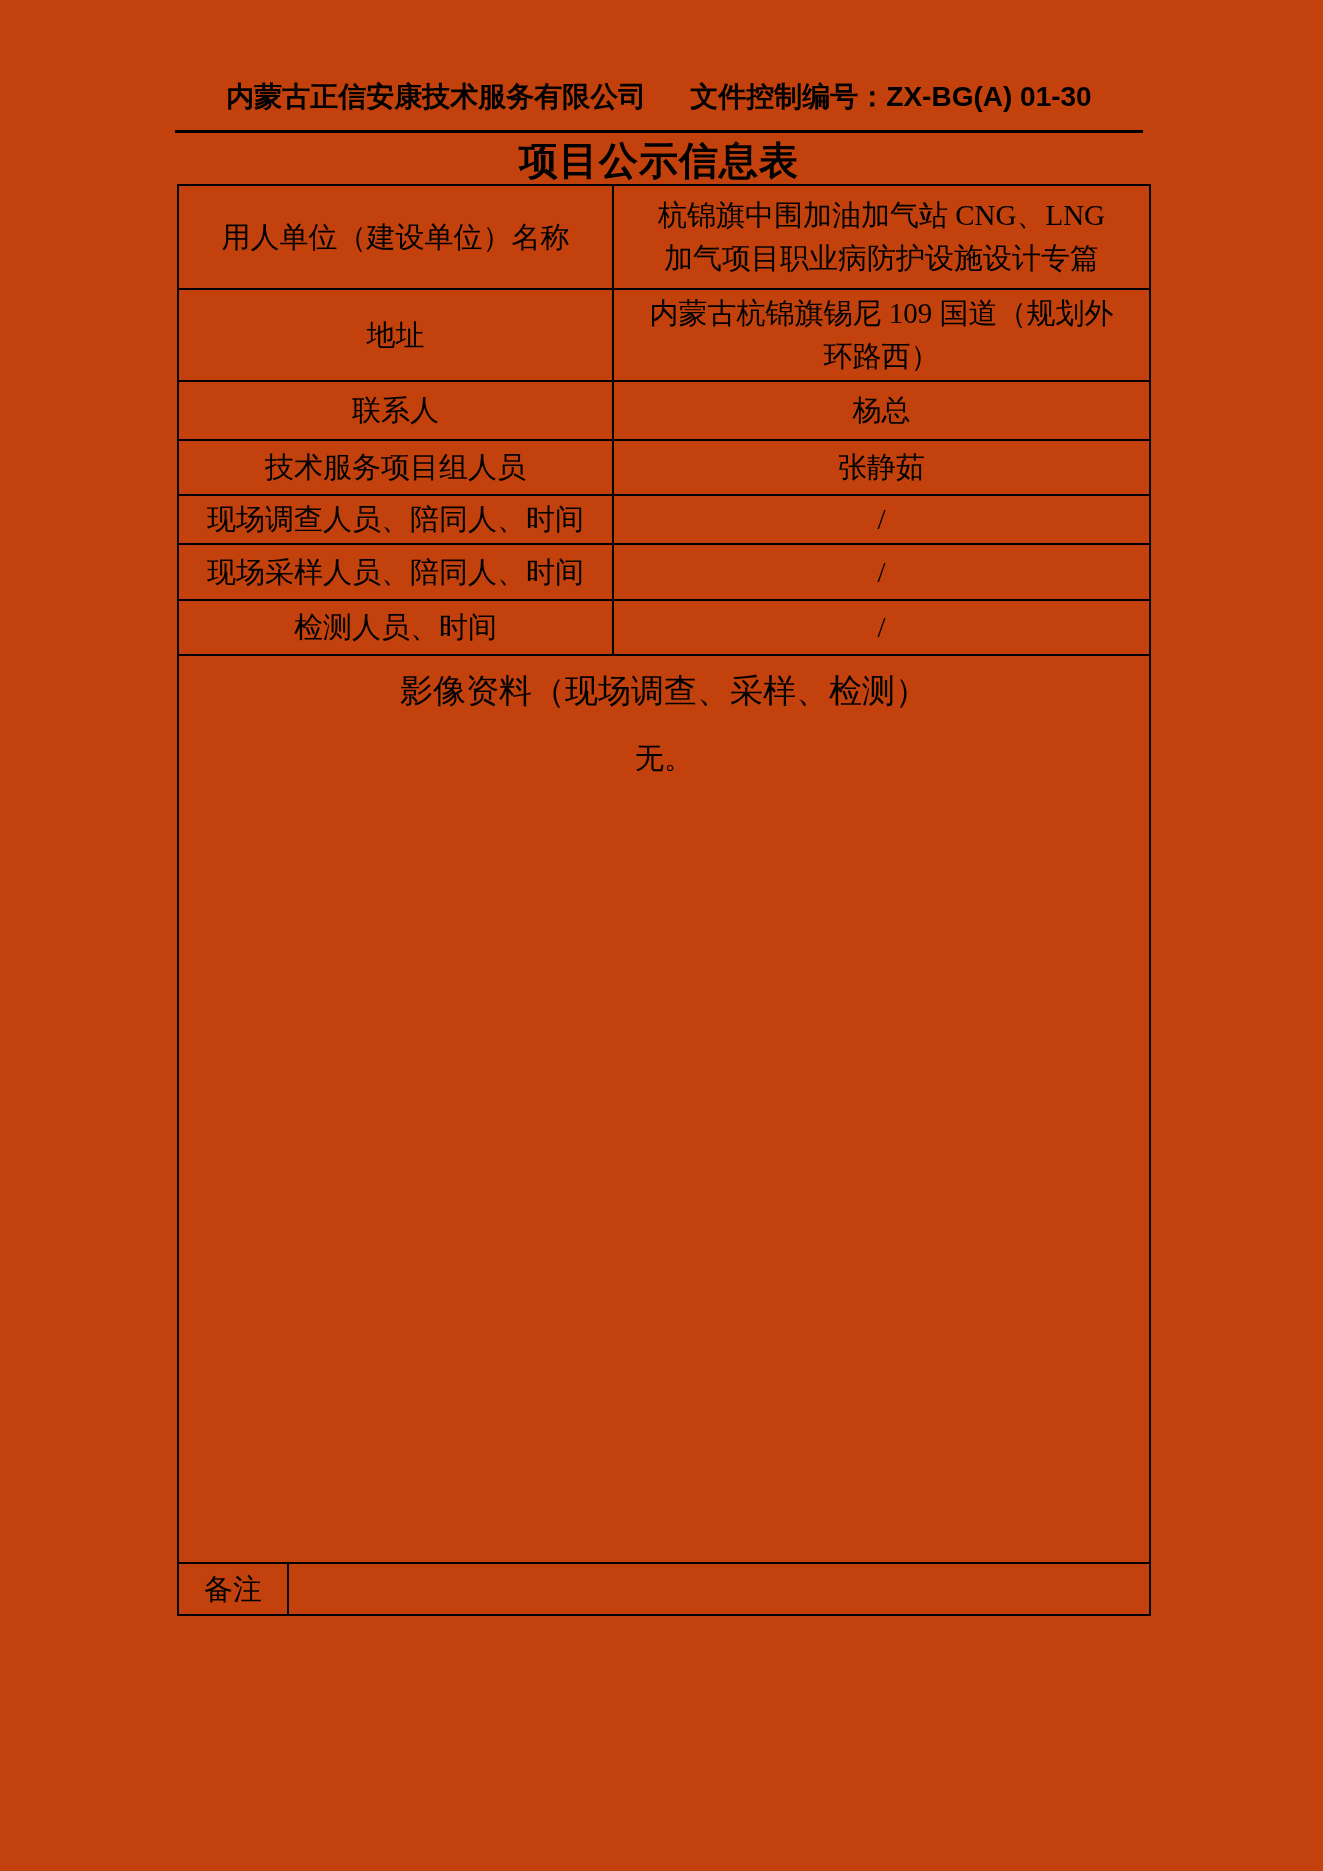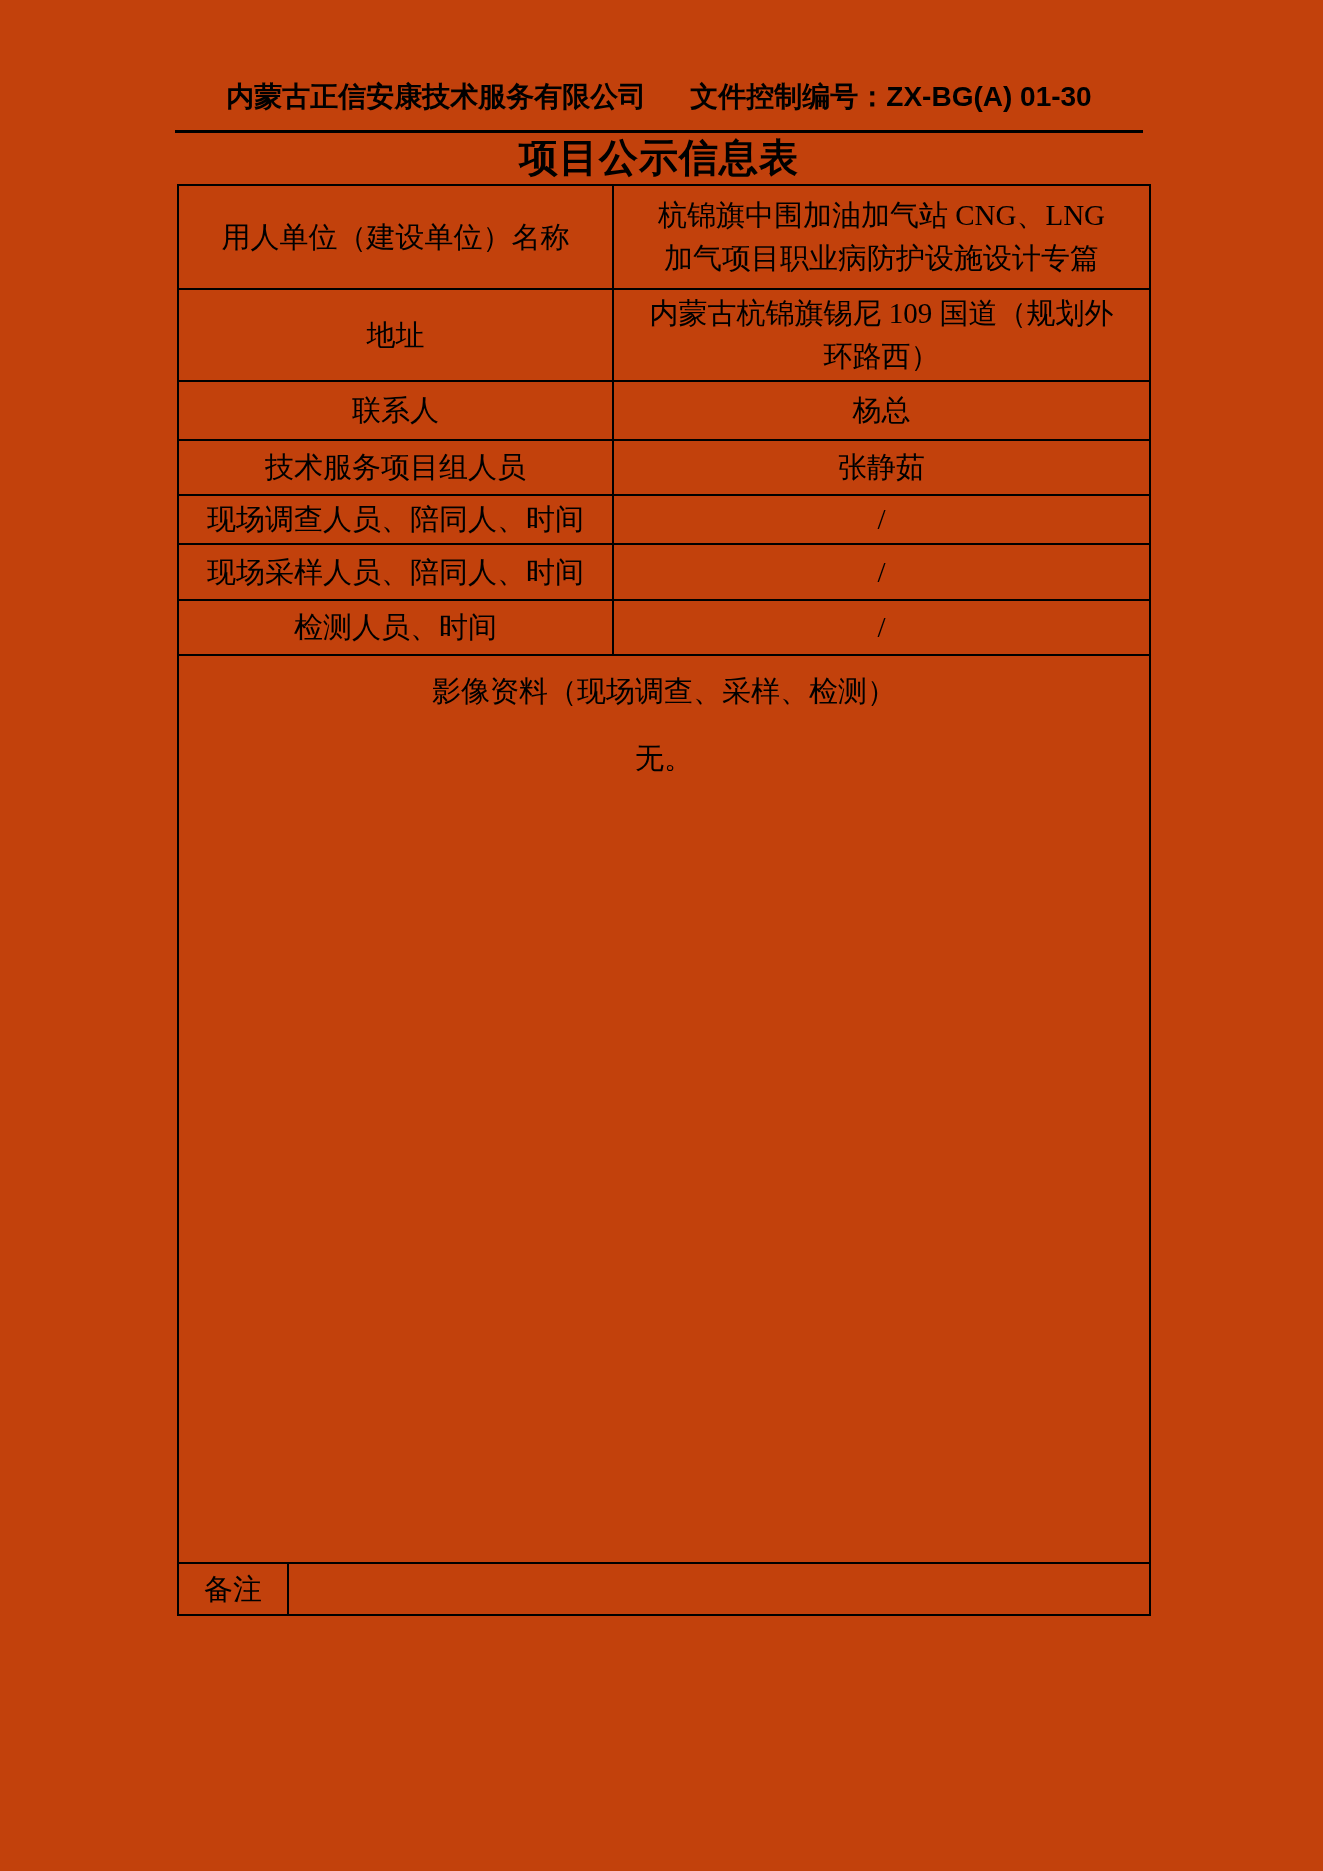--- a/index.html
+++ b/index.html
@@ -35,21 +35,21 @@
     height: 3px;
     background: #000;
   }
   
   .doc-title {
     position: absolute;
     left: 175px;
     top: 138px;
     width: 968px;
     text-align: center;
-    font-family: Liberation Mono, monospace;
+    font-family: Liberation Serif, serif;
     font-weight: bold;
     font-size: 39px;
     line-height: 46px;
     letter-spacing: 1px;
   }
   
   table.info-table {
     position: absolute;
     left: 177px;
     top: 184px;
@@ -69,21 +69,21 @@
   tr.r1 { height: 104px; }
   tr.r2 { height: 86px; }
   tr.r3 { height: 59px; }
   tr.r4 { height: 55px; }
   tr.r5 { height: 39px; }
   tr.r6 { height: 56px; }
   tr.r7 { height: 55px; }
   tr.r-media { height: 908px; }
   tr.r-remark { height: 52px; margin-top: 28px; }
   td.media-cell { vertical-align: top; text-align: center; }
-  .media-heading { margin-top: 12px; font-size: 29px; }
+  .media-heading { margin-top: 12px; font-size: 33px; }
   .media-content { margin-top: 24px; font-size: 29px; }
 </style>
 </head>
 <body>
 
 <div class="page">
 
   <div class="doc-header">
     <span>内蒙古正信安康技术服务有限公司</span><span class="gap"></span><span>文件控制编号：</span><span>ZX-BG(A) 01-30</span>
   </div>

